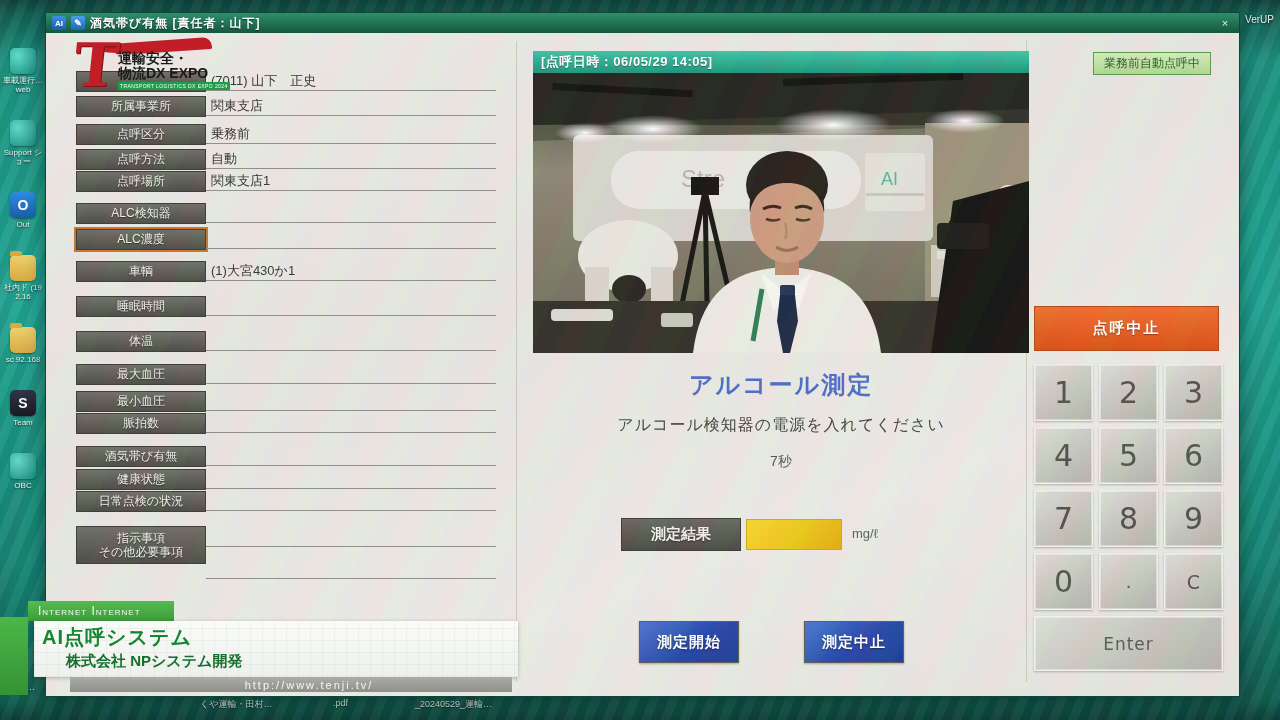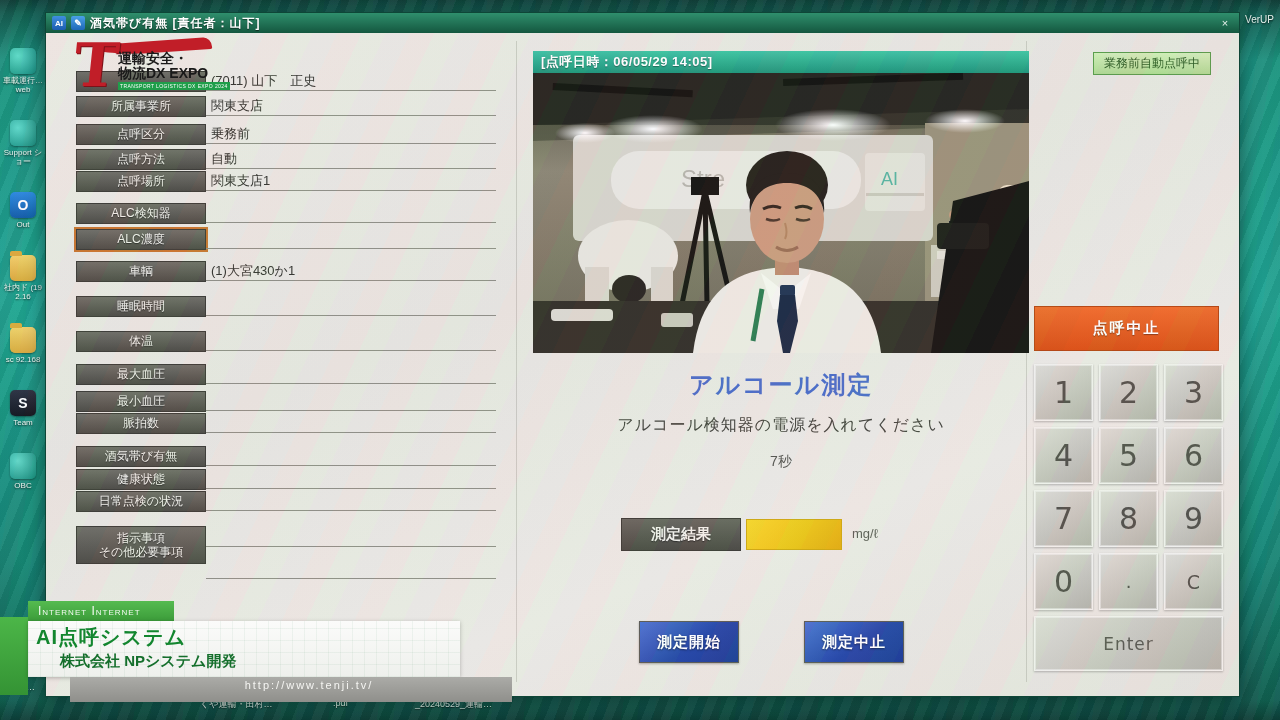--- a/index.html
+++ b/index.html
@@ -135,29 +135,29 @@
   .key:nth-child(12) { font-size:19px; } 
   .key-enter { grid-column:1 / 4; font-size:17px; letter-spacing:1px; color:#59584f; }
 
   
   .ov-strip { position:absolute; left:0; top:617px; width:28px; height:78px;
     background:linear-gradient(180deg,#4cb648,#349334); z-index:5; }
   .ov-badge { position:absolute; left:28px; top:601px; width:146px; height:20px;
     background:linear-gradient(180deg,#55bb50,#3c9c3a); color:#f2faf0; z-index:5;
     font-variant:small-caps; font-size:12px; letter-spacing:1px; line-height:20px;
     padding-left:10px; }
-  .ov-panel { position:absolute; left:28px; top:621px; width:432px; height:56px; z-index:5;
+  .ov-panel { position:absolute; left:34px; top:621px; width:484px; height:56px; z-index:5;
     background:
       repeating-linear-gradient(0deg, rgba(0,100,40,0.05) 0 1px, transparent 1px 12px),
       repeating-linear-gradient(90deg, rgba(0,100,40,0.05) 0 1px, transparent 1px 12px),
       linear-gradient(180deg,#fbfbfa,#eef0ec);
     padding:3px 0 12px 8px; box-shadow:0 1px 4px rgba(0,0,0,0.25); }
   .ov-title { font-size:20px; font-weight:900; color:#13862f; line-height:26px; letter-spacing:1px; }
   .ov-sub   { font-size:15px; font-weight:bold; color:#156f2c; line-height:22px;margin-left:24px; }
-  .ov-url { position:absolute; left:70px; top:677px; width:442px; height:25px; z-index:5;
+  .ov-url { position:absolute; left:70px; top:677px; width:442px; height:15px; z-index:5;
     background:linear-gradient(180deg,#ababa7,#8f8f8b); color:#f5f5f2; font-size:11px;
     text-align:center; line-height:17px; letter-spacing:2px;padding-left:36px; }
 </style>
 </head>
 <body>
 
 <div class="desktop">
 
   <div class="dicon-rail">
     <div class="dicon">

